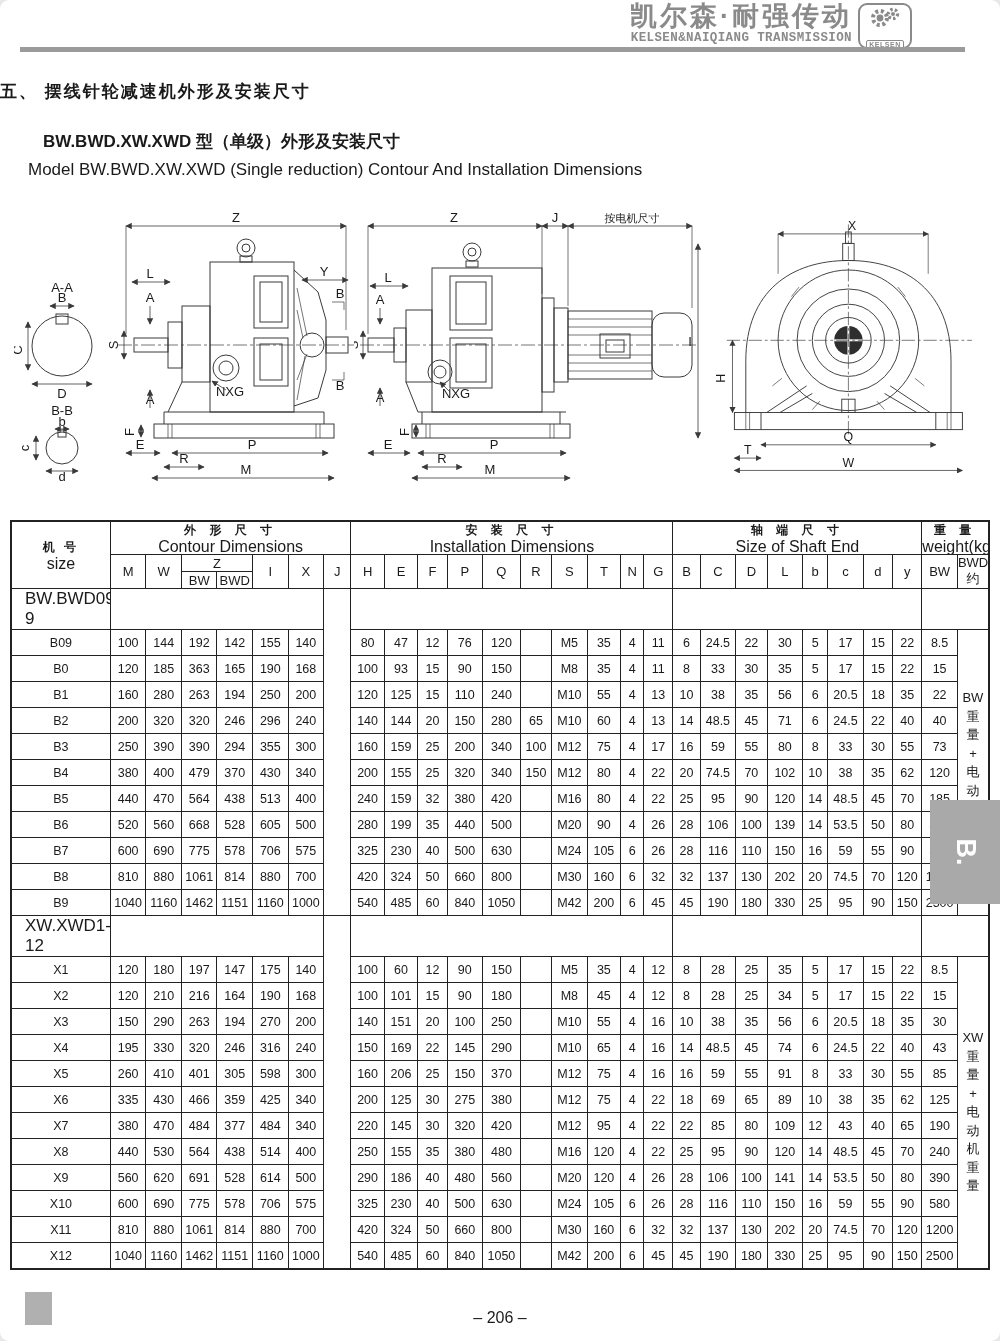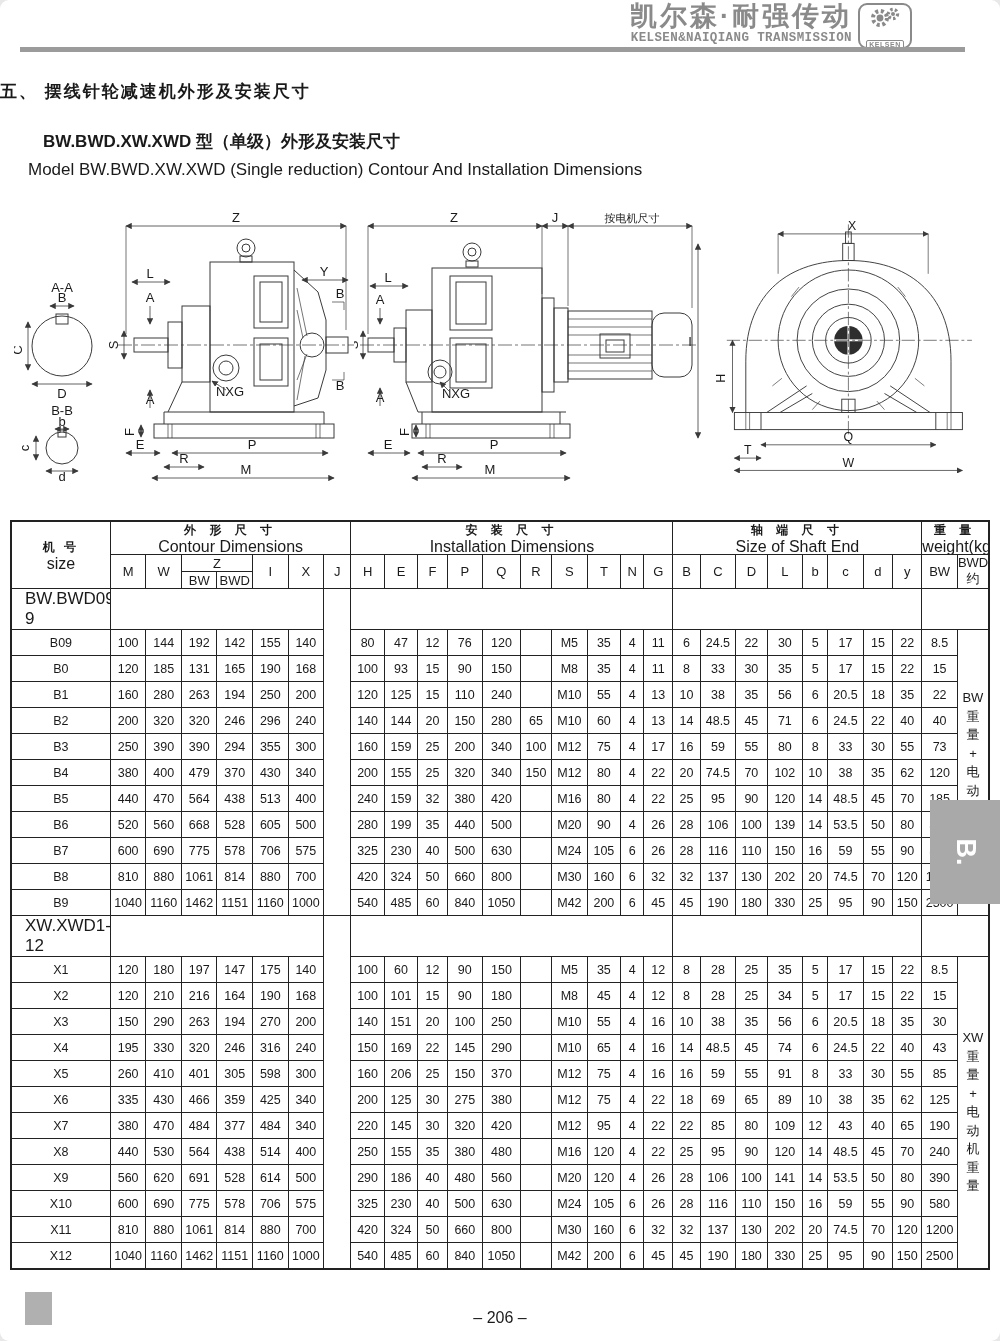--- a/index.html
+++ b/index.html
@@ -416,21 +416,21 @@
           <td>17</td>
           <td>15</td>
           <td>22</td>
           <td>8.5</td>
           <td class="note" rowspan="11">BW<br>重<br>量<br>+<br>电<br>动<br>机<br>重<br>量</td>
         </tr>
         <tr>
           <td>B0</td>
           <td>120</td>
           <td>185</td>
-          <td>131</td>
+          <td>363</td>
           <td>165</td>
           <td>190</td>
           <td>168</td>
           <td>100</td>
           <td>93</td>
           <td>15</td>
           <td>90</td>
           <td>150</td>
           <td></td>
           <td>M8</td>

